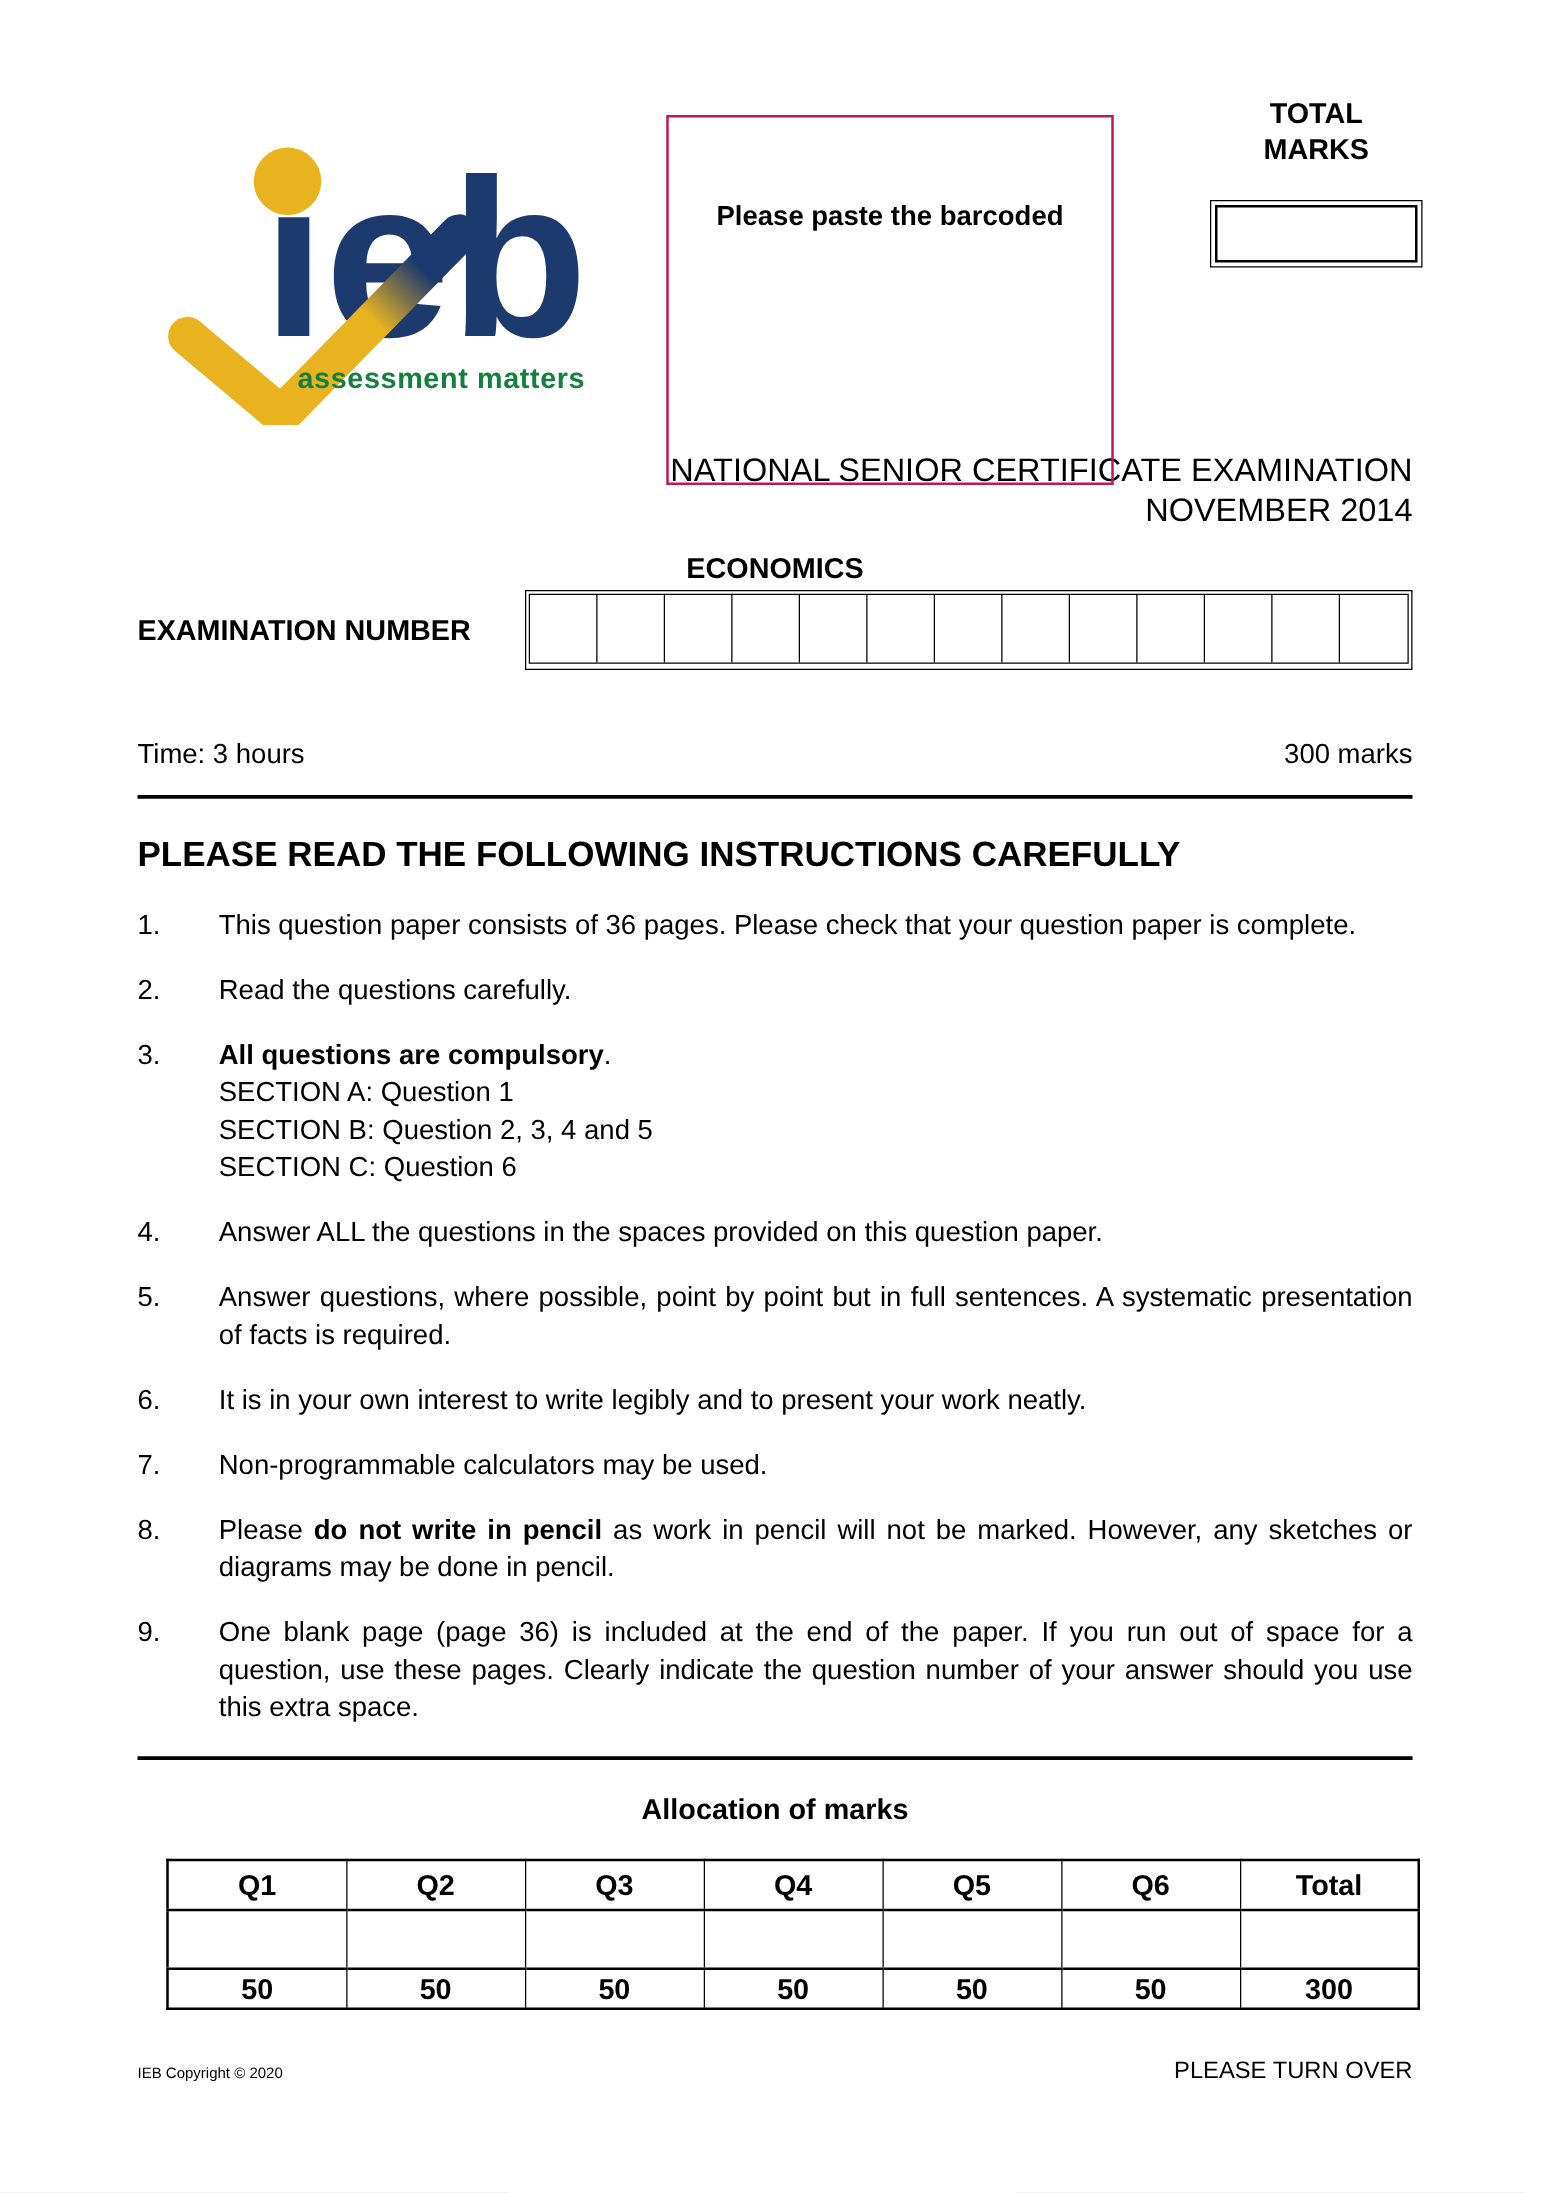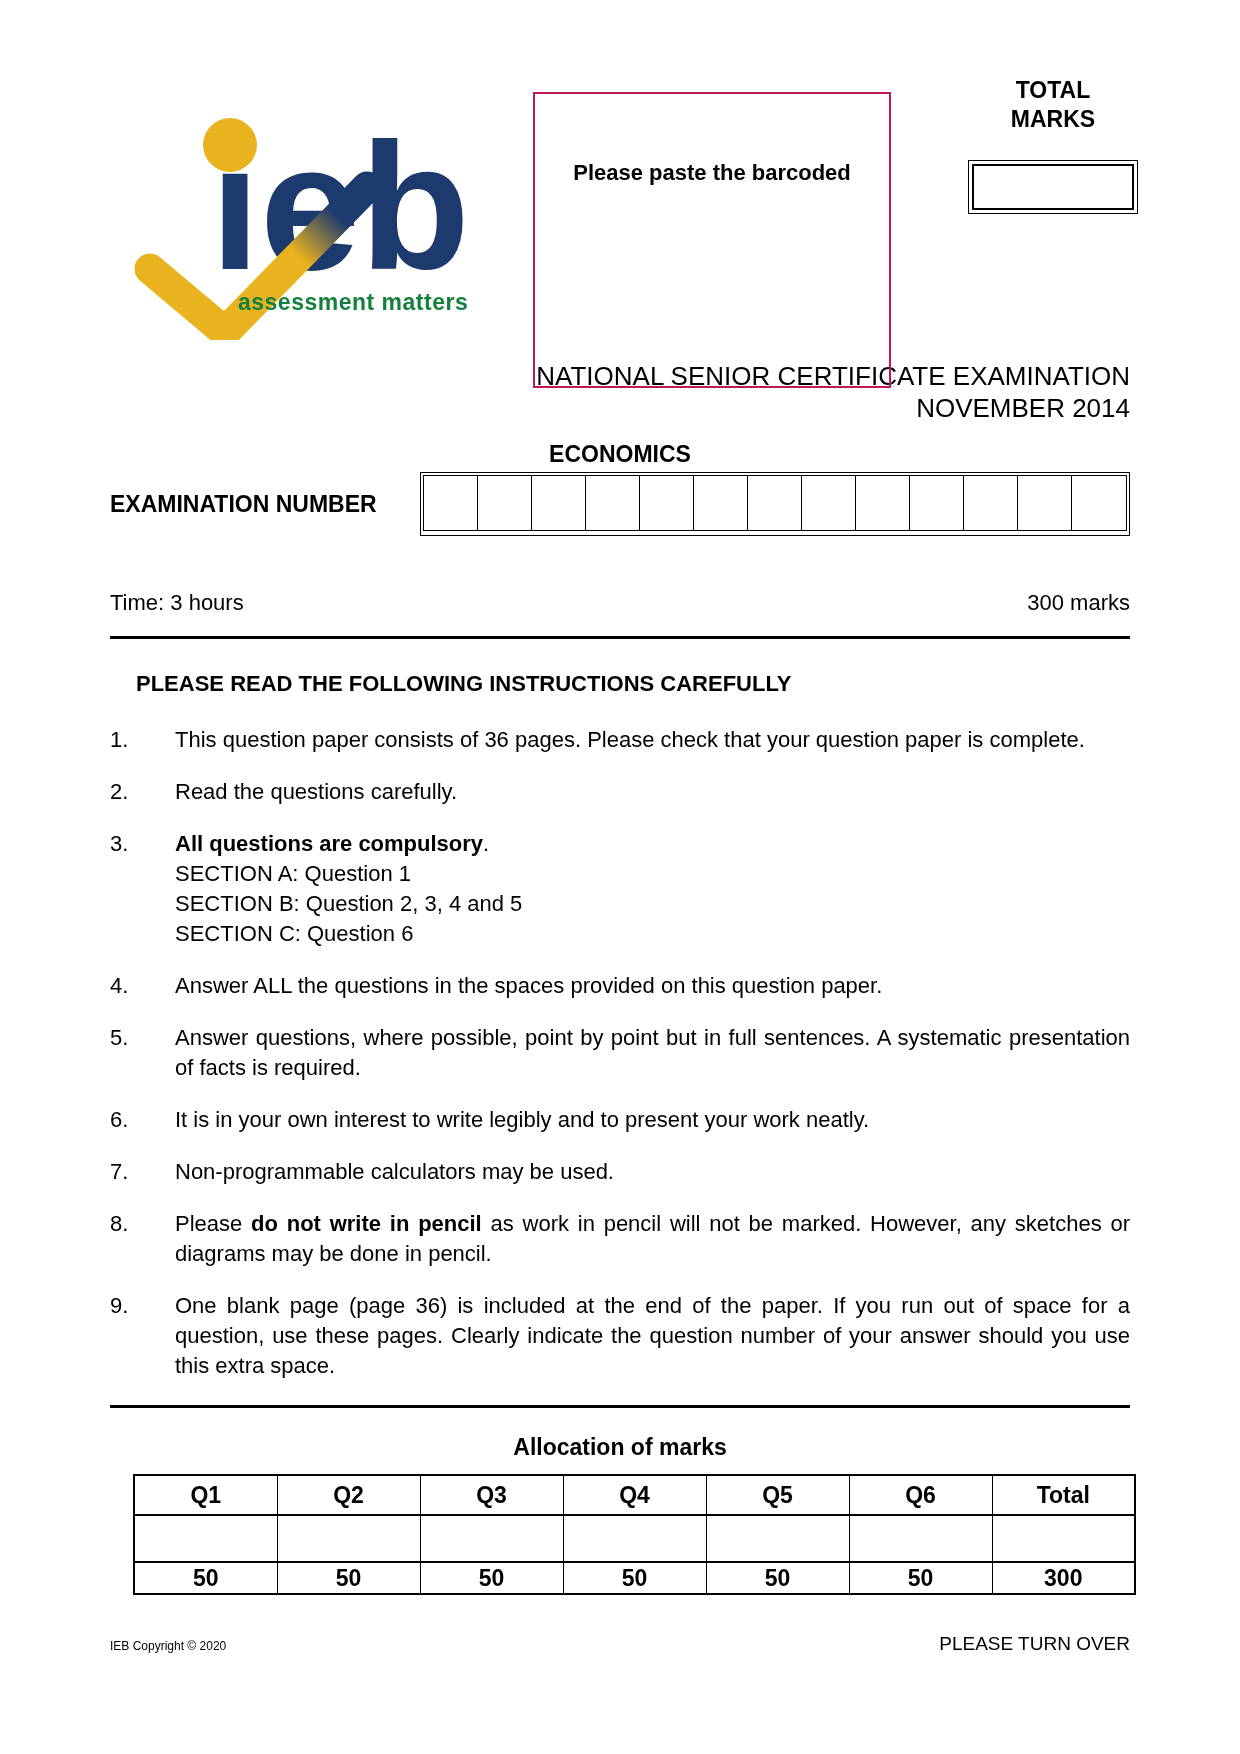--- a/index.html
+++ b/index.html
@@ -42,29 +42,29 @@
   .exam-label { width:310px; font-weight:bold; font-size:23px; }
   .exam-grid-outer { border:1px solid #000; padding:2px; height:64px; }
   .exam-grid { display:flex; border:1px solid #000; height:56px; }
   .exam-cell { width:54px; border-right:1px solid #000; }
   .exam-cell:last-child { border-right:none; }
   
   .time-row { margin-top:52px; display:flex; justify-content:space-between; }
   .rule { border:none; border-top:3px solid #000; margin-top:18px; }
   .rule2 { border:none; border-top:3px solid #000; margin-top:24px; }
   
-  .instr-heading { margin-top:30px; font-weight:bold; font-size:22px;margin-left:26px; }
+  .instr-heading { margin-top:30px; font-weight:bold; font-size:28px; }
   .instr-list { margin-top:26px; }
   .item { display:flex; margin-bottom:22px; }
   .item .num { width:65px; flex:none; }
   .item .txt { flex:1; text-align:justify; }
   .item .txt .line { text-align:left; }
   
   .alloc-title { margin-top:24px; text-align:center; font-weight:bold; font-size:23px; }
-  table.alloc { margin:12px 0 0 23px; width:1003px; border-collapse:collapse; border:2px solid #000; table-layout:fixed; }
+  table.alloc { margin:25px 0 0 23px; width:1003px; border-collapse:collapse; border:2px solid #000; table-layout:fixed; }
   table.alloc td { border:1px solid #000; text-align:center; font-size:23px; }
   table.alloc tr + tr td { border-top:2px solid #000; }
   table.alloc tr.hdr td { height:40px; font-weight:bold; }
   table.alloc tr.blank td { height:47px; }
   table.alloc tr.vals td { height:30px; font-weight:bold; }
   
   .footer { margin-top:34px; display:flex; justify-content:space-between; align-items:baseline; }
   .footer .left { font-size:12px; }
   .footer .right { font-size:19px; }
 </style>

